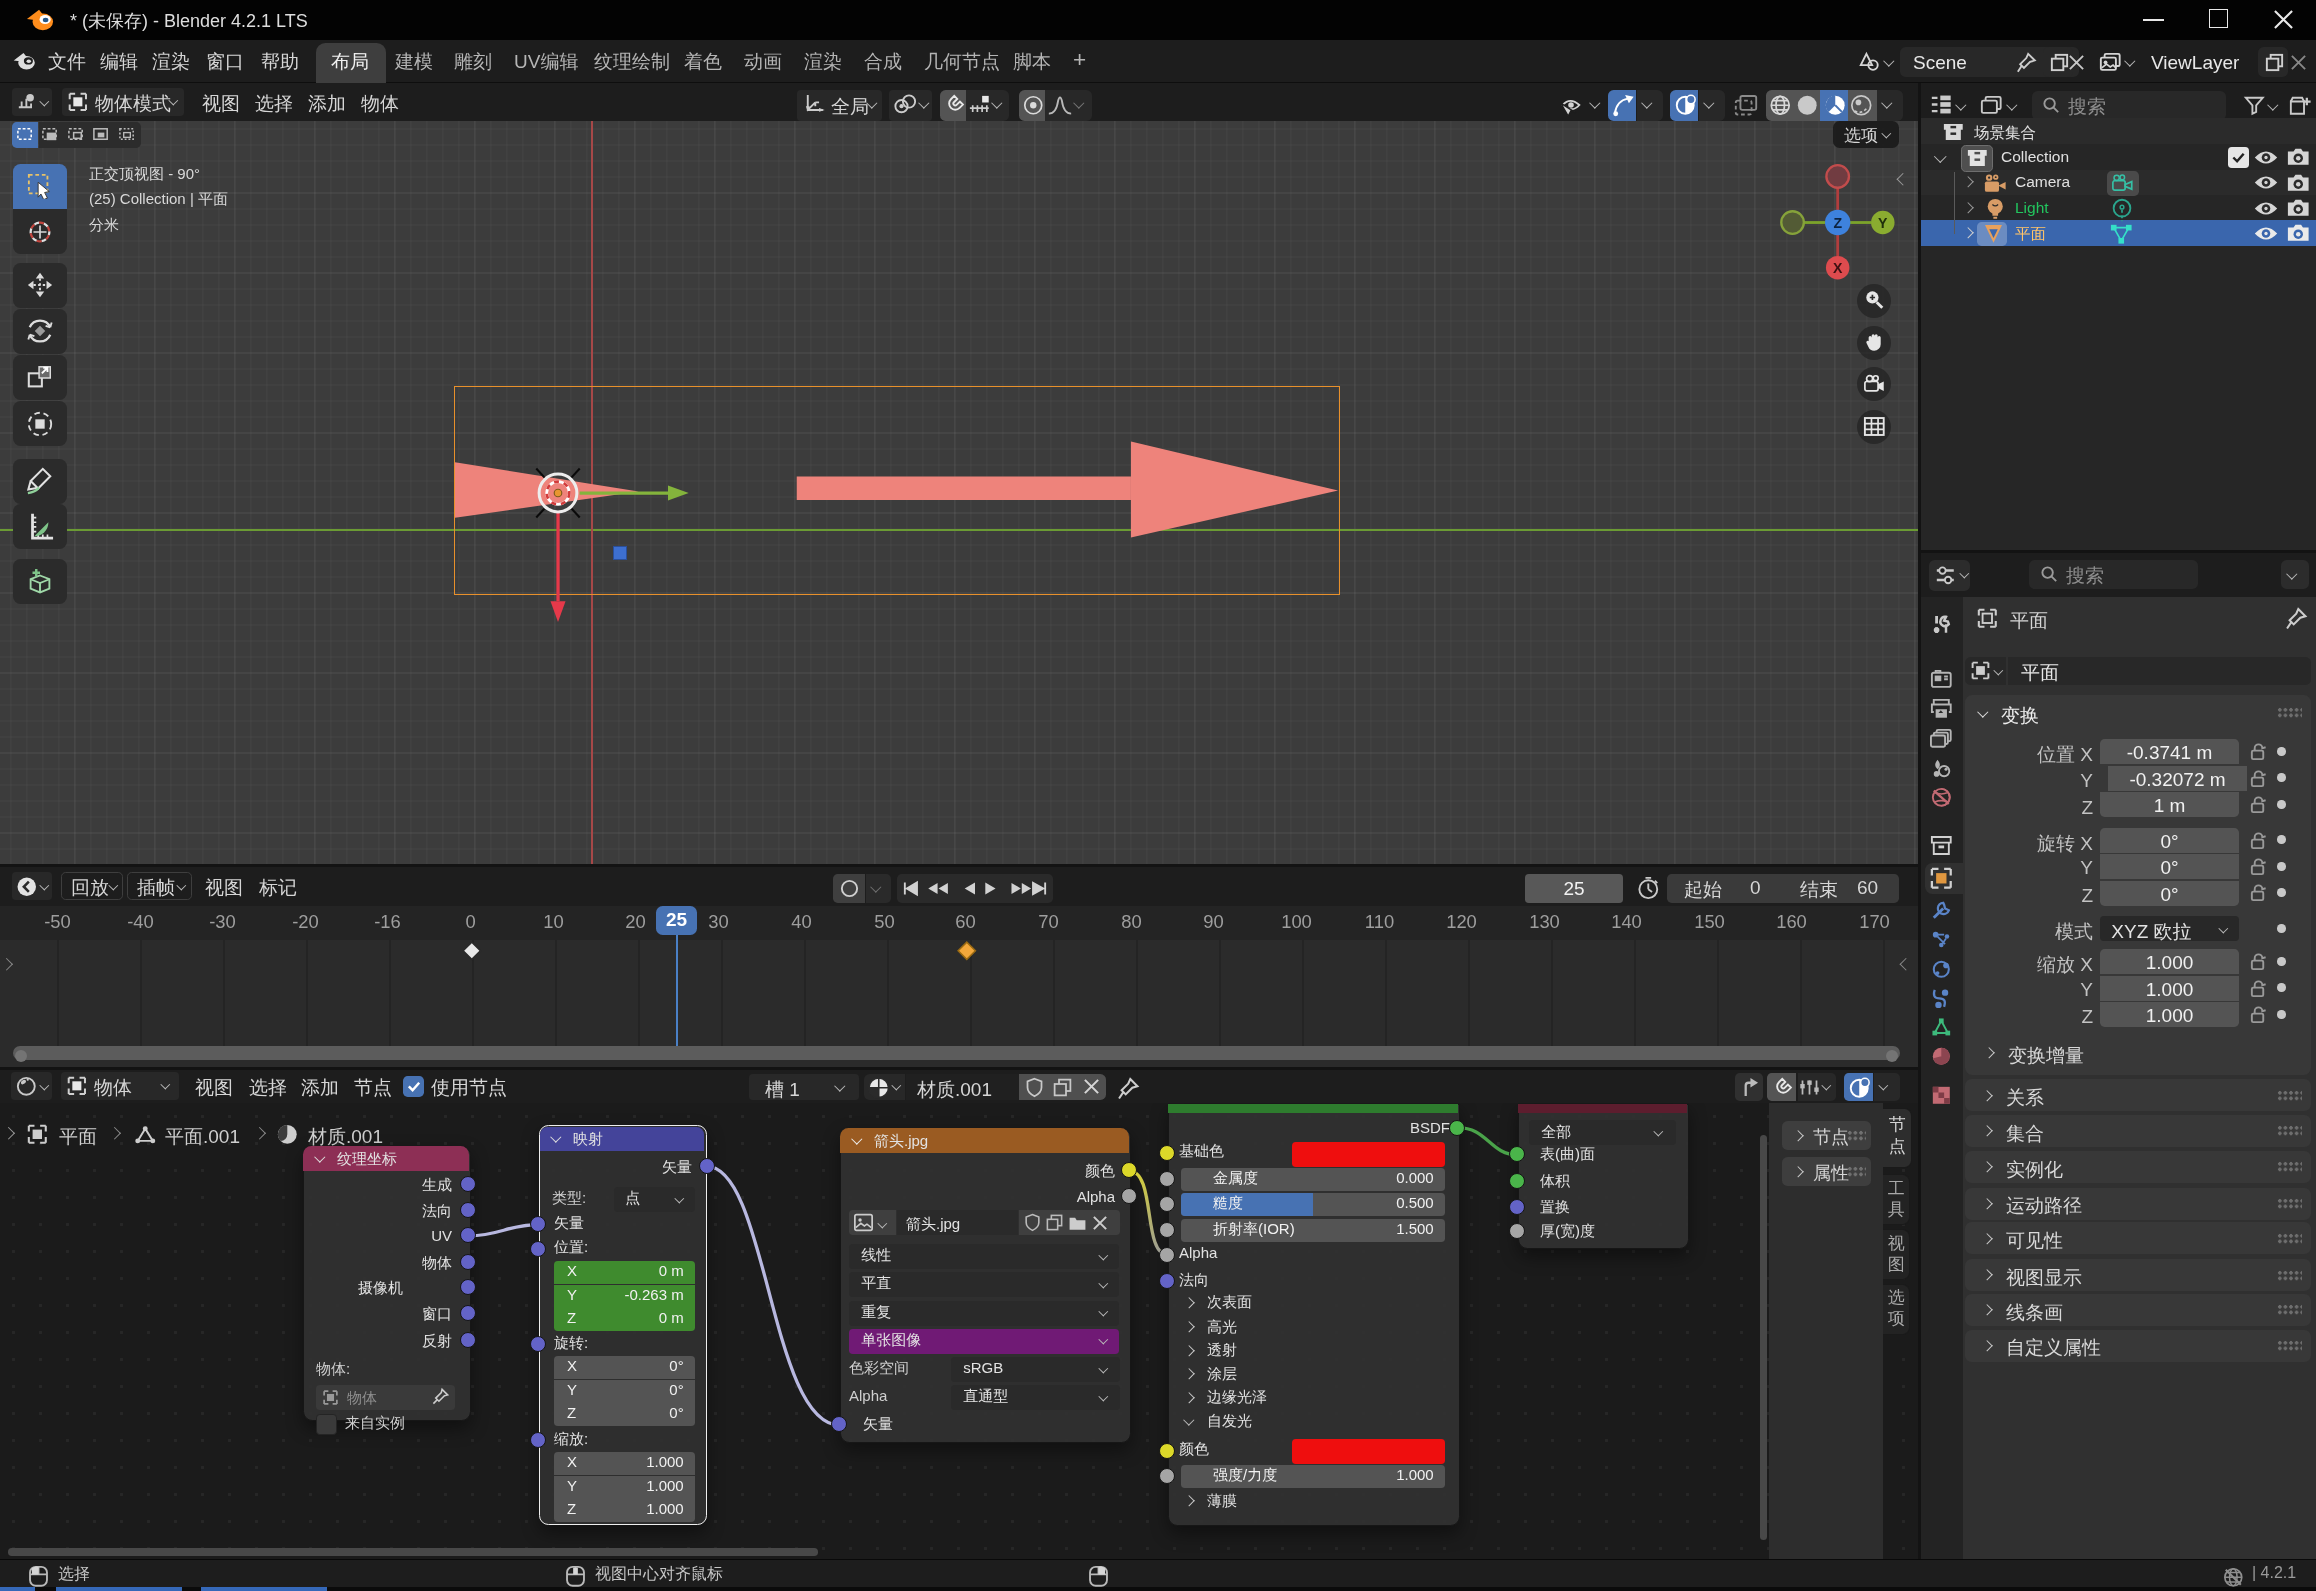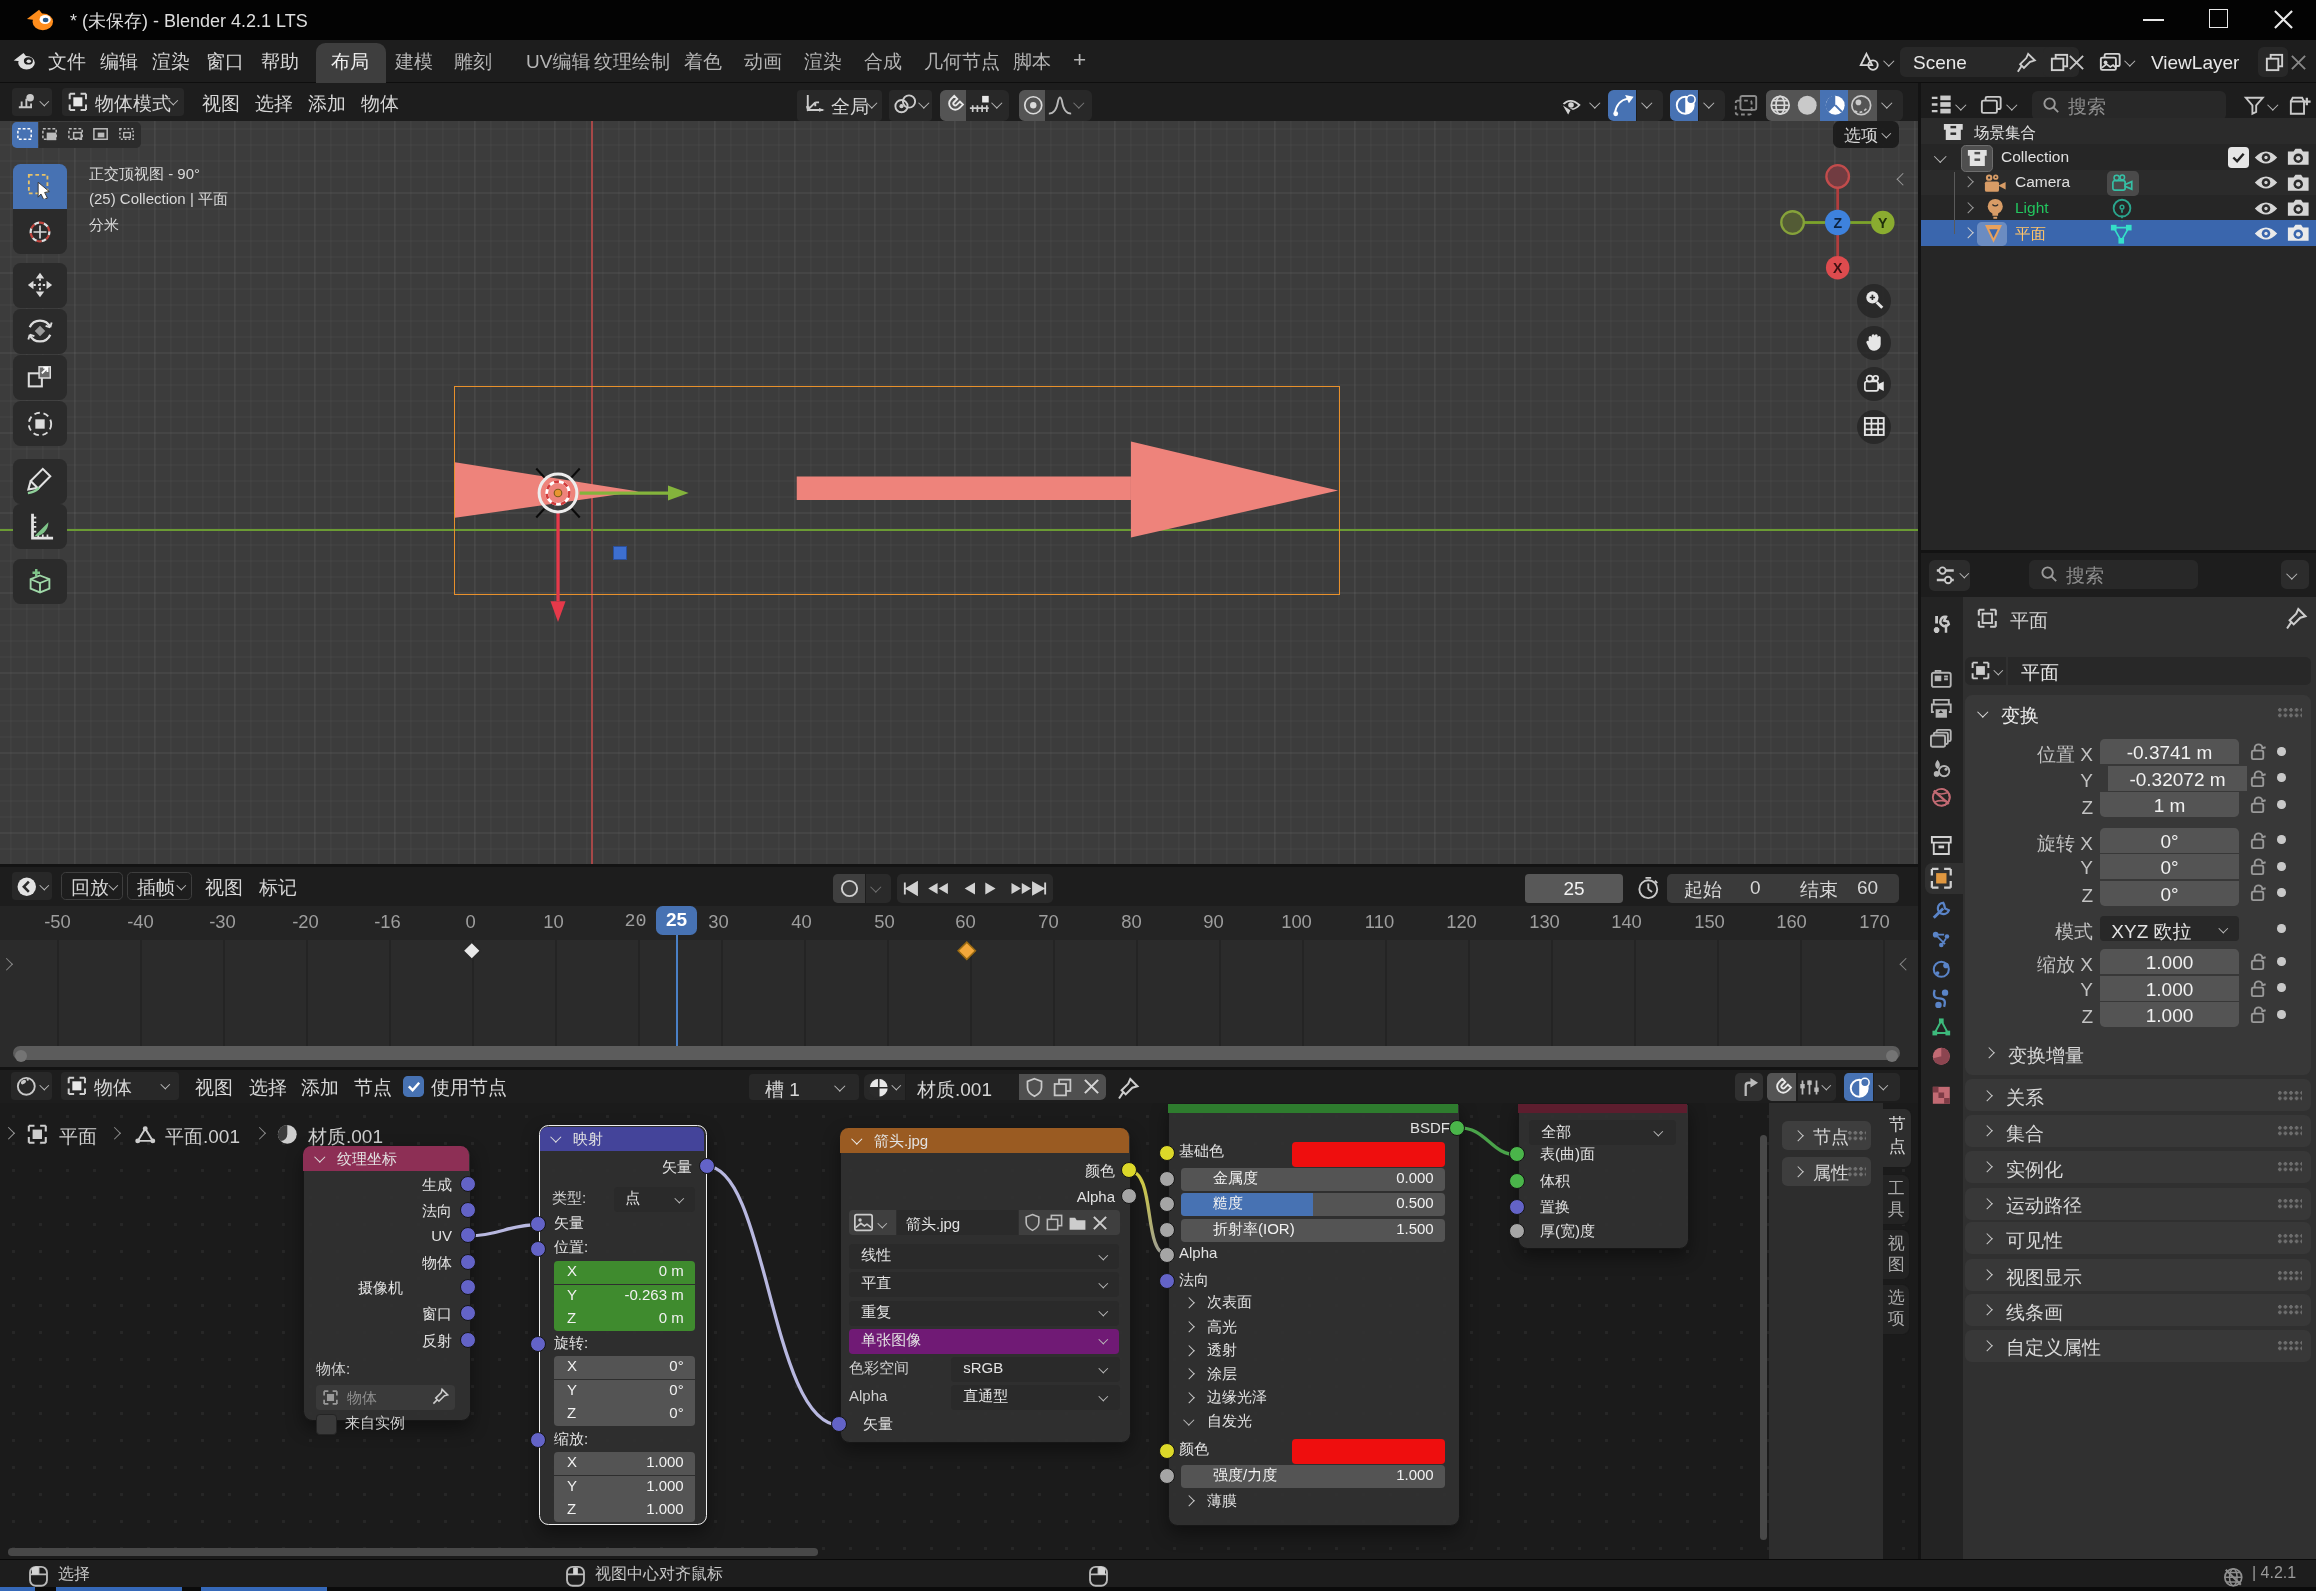--- a/index.html
+++ b/index.html
@@ -50,21 +50,21 @@
   <div class="txt" style="left:261px;top:9.4px;">帮助</div>
 
   <div class="abs" style="left:320px;top:2.8px;width:0;"></div>
 </div>
 
 <div id="tabs">
   <div class="abs" style="left:316px;top:43px;width:70px;height:40px;background:#3e3e3e;border-radius:9.4px 9.4px 0 0;"></div>
   <div class="txt" style="left:331px;top:49px;color:#f0f0f0;">布局</div>
   <div class="txt" style="left:395px;top:49px;color:#b5b5b5;">建模</div>
   <div class="txt" style="left:454px;top:49px;color:#b5b5b5;">雕刻</div>
-  <div class="txt" style="left:514px;top:49px;color:#b5b5b5;margin-left:12px;">UV编辑</div>
+  <div class="txt" style="left:514px;top:49px;color:#b5b5b5;">UV编辑</div>
   <div class="txt" style="left:594px;top:49px;color:#b5b5b5;">纹理绘制</div>
   <div class="txt" style="left:684px;top:49px;color:#b5b5b5;">着色</div>
   <div class="txt" style="left:744px;top:49px;color:#b5b5b5;">动画</div>
   <div class="txt" style="left:804px;top:49px;color:#b5b5b5;">渲染</div>
   <div class="txt" style="left:864px;top:49px;color:#b5b5b5;">合成</div>
   <div class="txt" style="left:924px;top:49px;color:#b5b5b5;">几何节点</div>
   <div class="txt" style="left:1013px;top:49px;color:#b5b5b5;">脚本</div>
   <div class="txt" style="left:1073px;top:47px;color:#b5b5b5;font-size:22.6px;">+</div>
 
   <svg class="abs" style="left:1857px;top:51px" width="24.5" height="22.6" viewBox="0 0 26 24">
@@ -441,21 +441,21 @@
     <div class="txt" style="left:1857px;top:11.3px;font-size:19px;">60</div>
 
     <div id="ruler" style="position:absolute;top:45px;left:0;width:1921px;height:24.5px;color:#9e9e9e;font-size:18.4px;">
       <span style="position:absolute;left:20px;width:75px;text-align:center;">-50</span>
       <span style="position:absolute;left:103px;width:75px;text-align:center;">-40</span>
       <span style="position:absolute;left:185px;width:75px;text-align:center;">-30</span>
       <span style="position:absolute;left:268px;width:75px;text-align:center;">-20</span>
       <span style="position:absolute;left:350px;width:75px;text-align:center;">-16</span>
       <span style="position:absolute;left:433px;width:75px;text-align:center;">0</span>
       <span style="position:absolute;left:516px;width:75px;text-align:center;">10</span>
-      <span style="position:absolute;left:598px;width:75px;text-align:center;font-family:Liberation Mono, monospace;">20</span>
+      <span style="position:absolute;left:598px;width:75px;text-align:center;">20</span>
       <span style="position:absolute;left:681px;width:75px;text-align:center;">30</span>
       <span style="position:absolute;left:764px;width:75px;text-align:center;">40</span>
       <span style="position:absolute;left:847px;width:75px;text-align:center;">50</span>
       <span style="position:absolute;left:928px;width:75px;text-align:center;">60</span>
       <span style="position:absolute;left:1011px;width:75px;text-align:center;">70</span>
       <span style="position:absolute;left:1094px;width:75px;text-align:center;">80</span>
       <span style="position:absolute;left:1176px;width:75px;text-align:center;">90</span>
       <span style="position:absolute;left:1259px;width:75px;text-align:center;">100</span>
       <span style="position:absolute;left:1342px;width:75px;text-align:center;">110</span>
       <span style="position:absolute;left:1424px;width:75px;text-align:center;">120</span>

